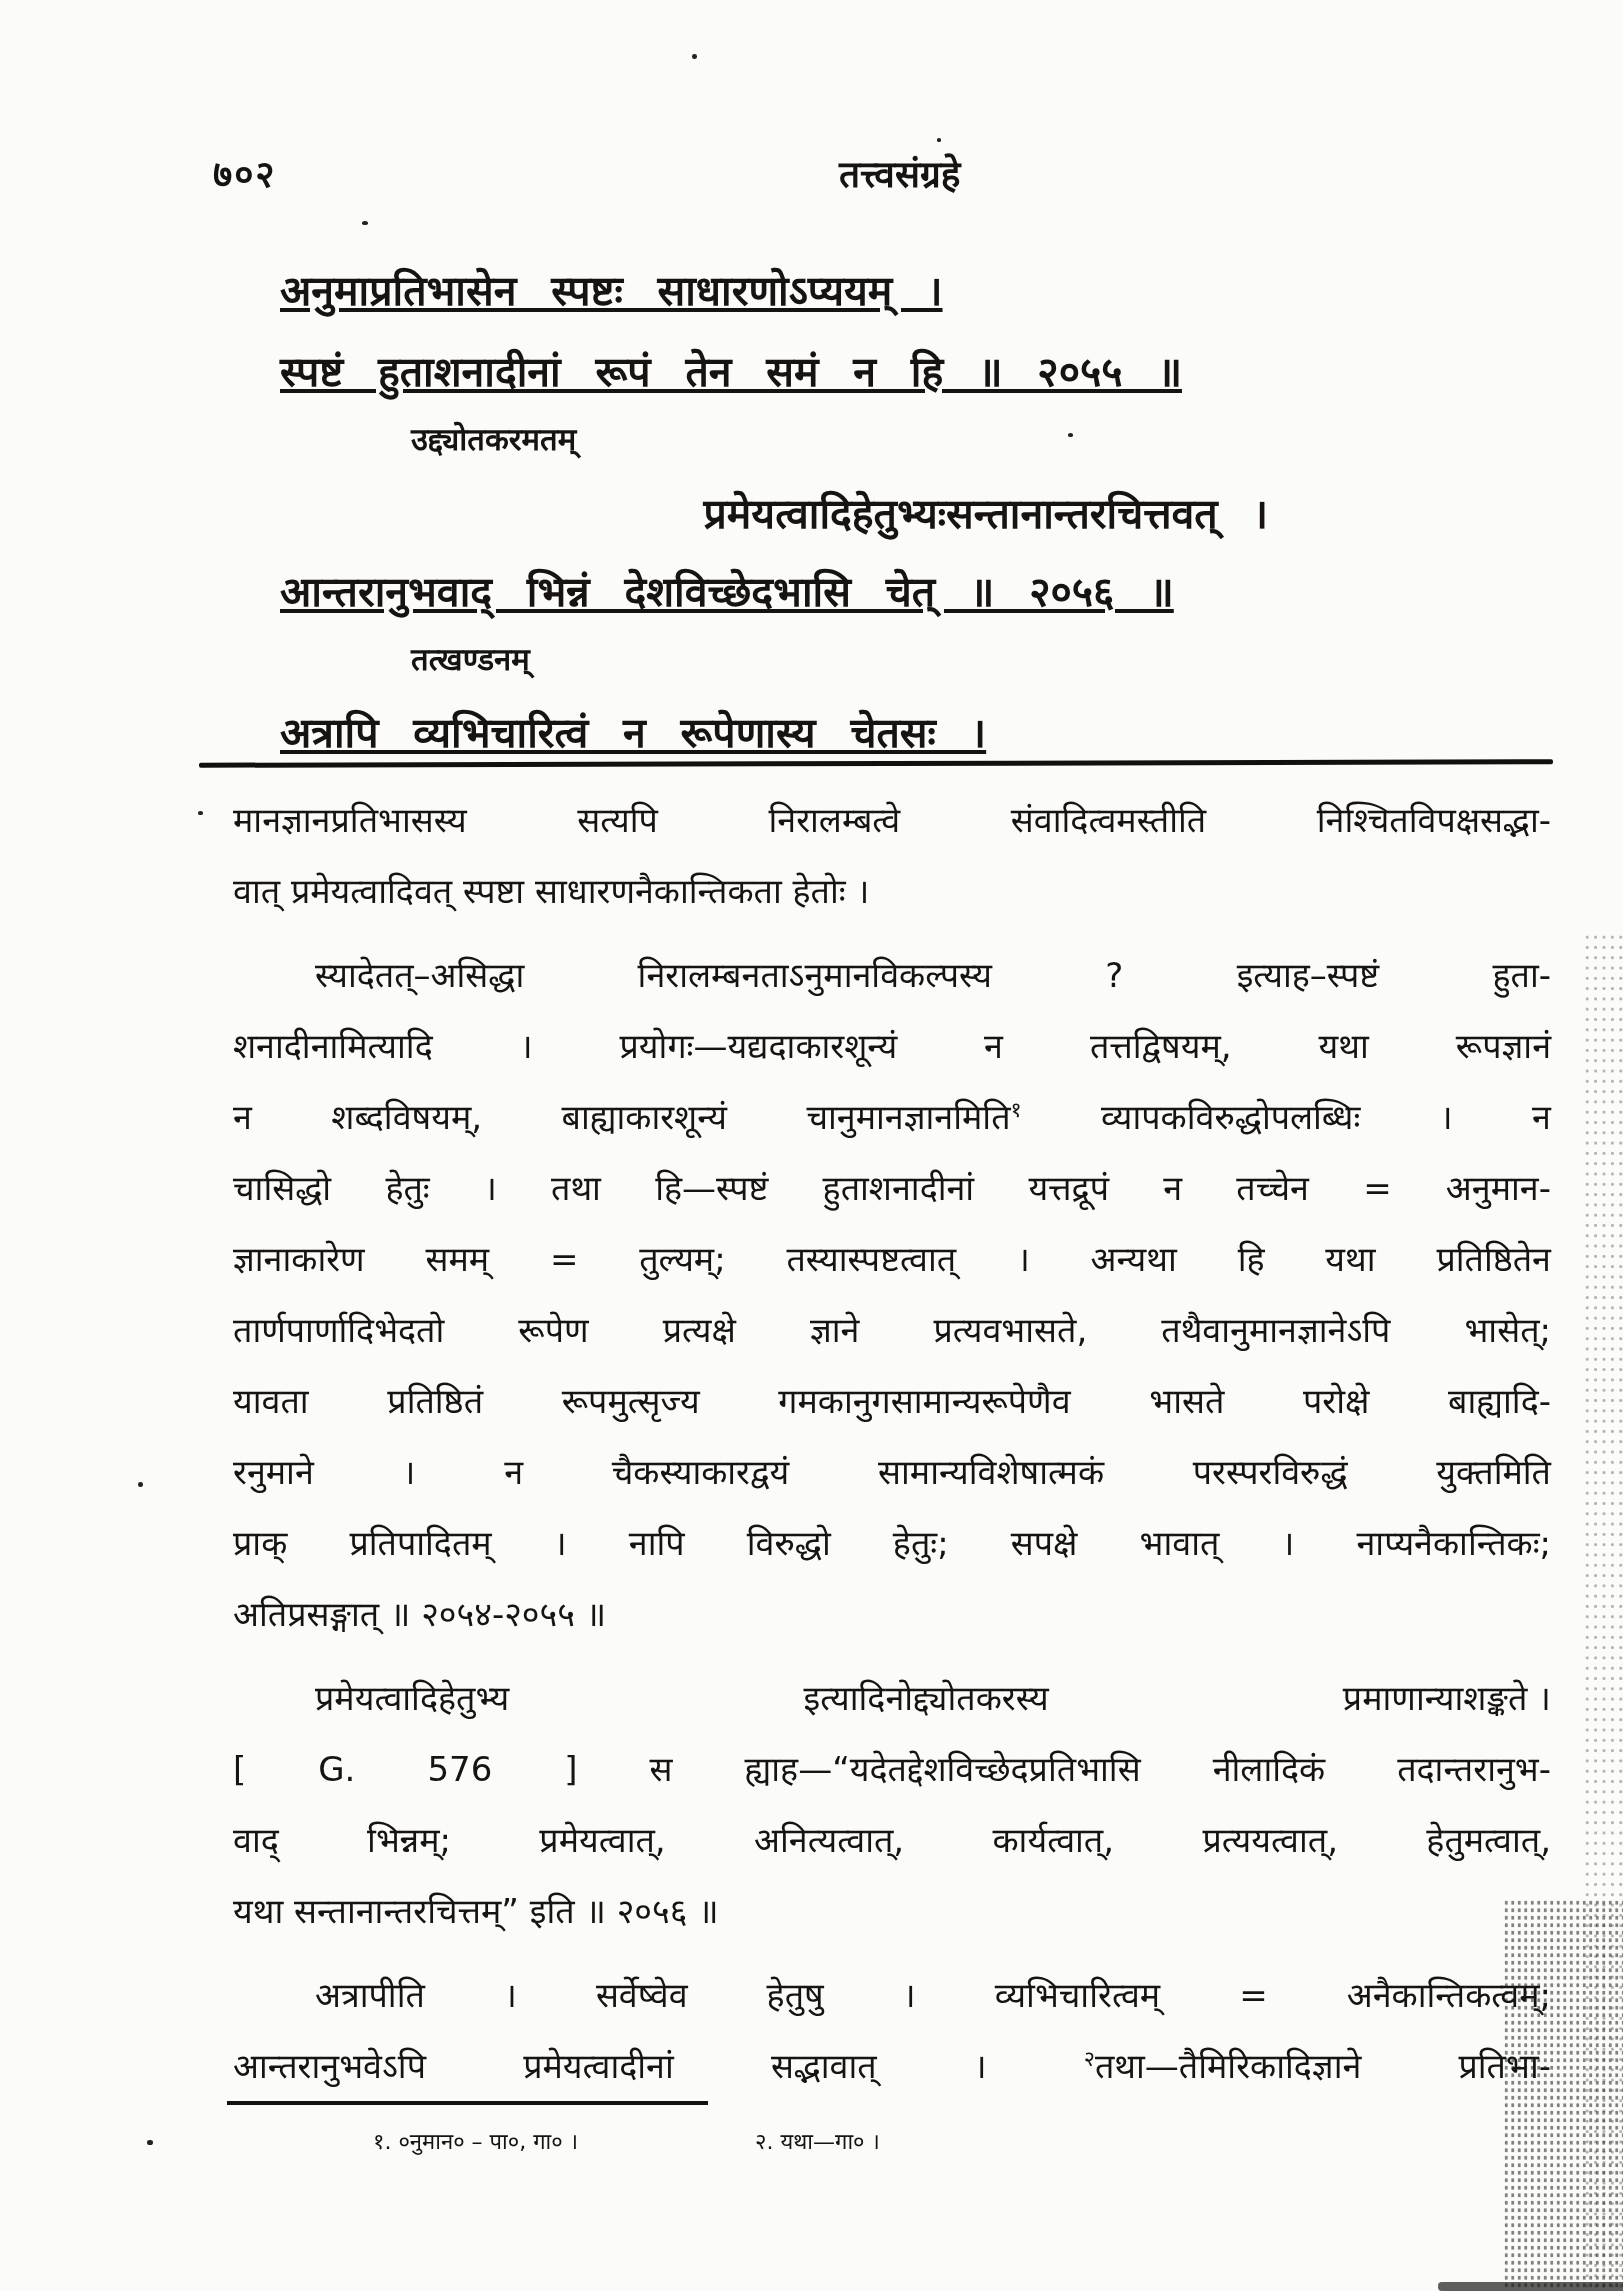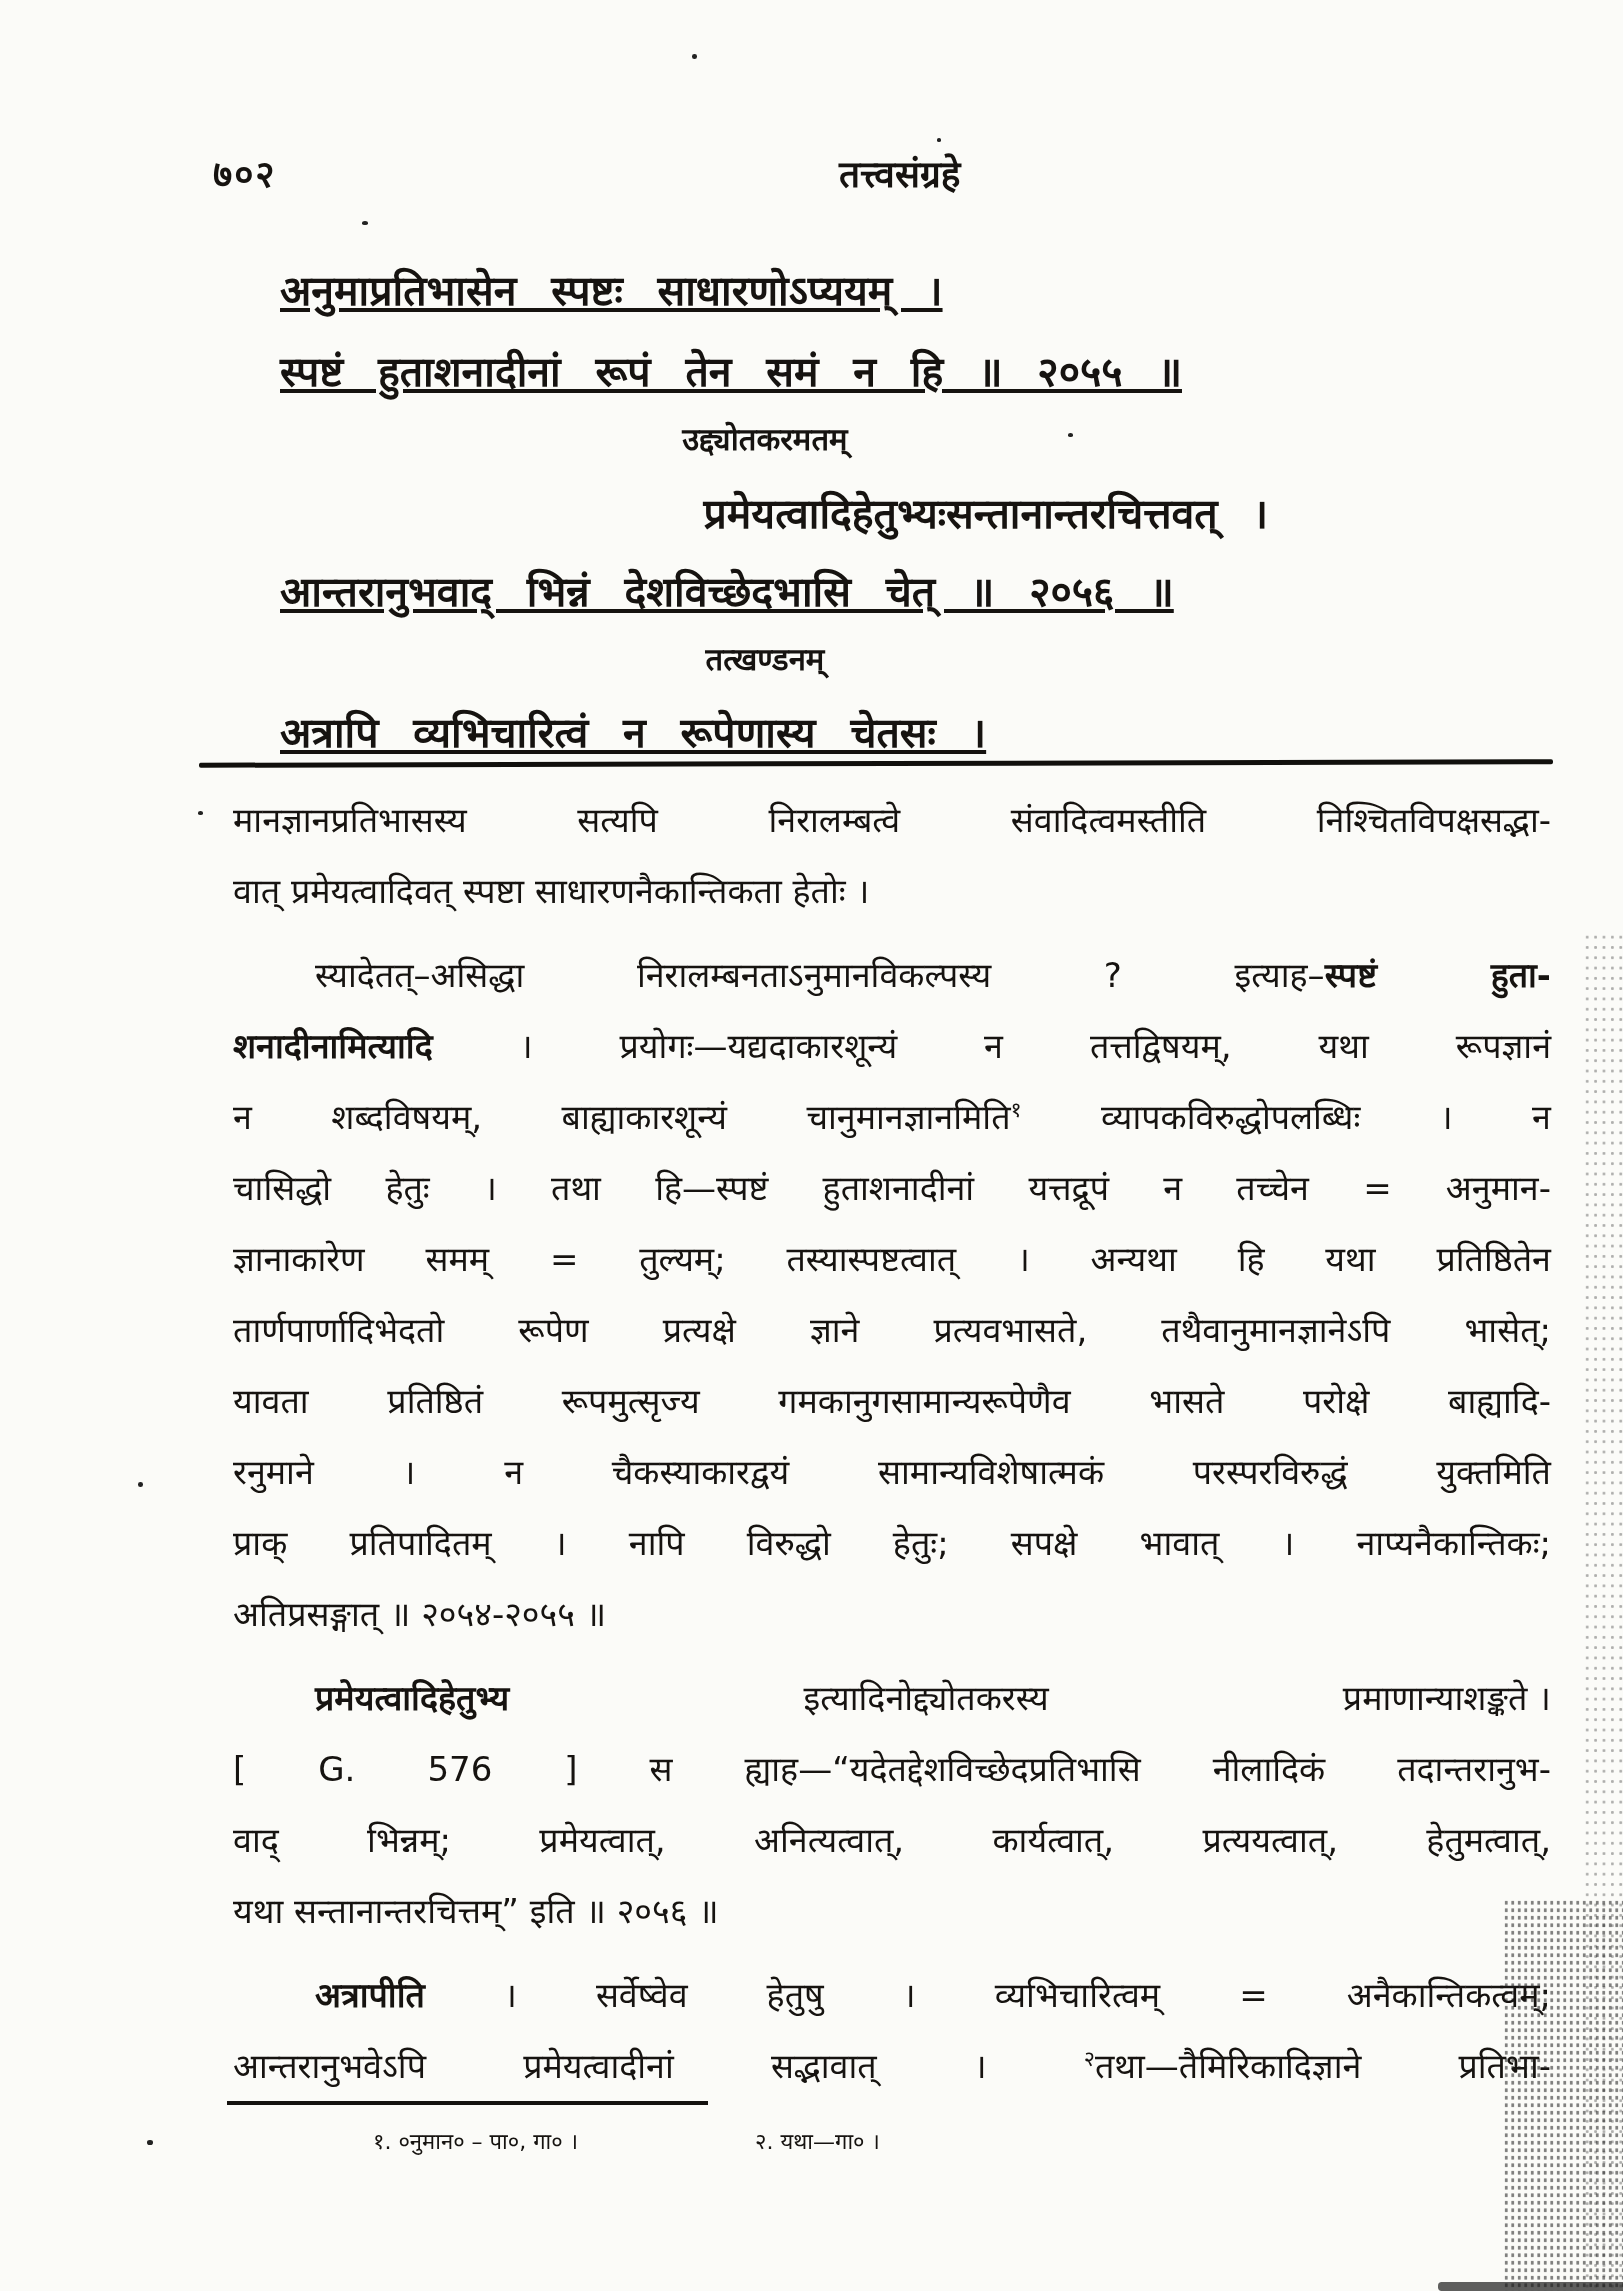--- a/index.html
+++ b/index.html
@@ -22,41 +22,41 @@
   .rtitle{position:absolute;left:626px;top:0;font-size:37px;font-weight:bold;}
 
   
   .verses{position:absolute;left:280px;top:263px;width:1100px;}
   .vline{
     font-size:41px;font-weight:bold;line-height:56px;
     word-spacing:20.5px;white-space:nowrap;margin-bottom:25px;text-decoration:underline;
   }
   .vline.pada2{margin-bottom:17px;}
   .vheading{
-    font-size:31px;font-weight:bold;text-align:center;width:708px;
+    font-size:31px;font-weight:bold;width:708px;
     margin:5.6px 0 22.4px 131px;line-height:45px;
   }
   .vsplit{display:flex;width:988px;justify-content:flex-end;margin-bottom:24px;}
   .vsplit span{font-size:41px;font-weight:bold;word-spacing:20.5px;white-space:nowrap;}
 
   
   .rule{
     position:absolute;left:199px;top:761px;width:1354px;height:4.7px;
     background:#11100d;border-radius:1.9px;transform:rotate(-0.15deg);
   }
 
   
   .commentary{
     position:absolute;left:227px;top:785px;width:1324px;
     font-size:34px;line-height:71px;
   }
   .cl{white-space:normal;margin-left:6px;}
   .j{text-align:justify;text-align-last:justify;}
   .ind{text-indent:82px;}
-  .cl b{font-weight:bold;}
+  .cl b{font-weight:normal;}
   .para{margin-bottom:13px;}
   .cl sup{font-size:21.4px;vertical-align:super;line-height:0;}
   .flexline{display:flex;justify-content:space-between;padding-left:82px;}
   .flexline span{white-space:nowrap;}
 
   
   .fnrule{
     position:absolute;left:227px;top:2101px;width:481px;height:3.7px;
     background:#14120f;
   }

